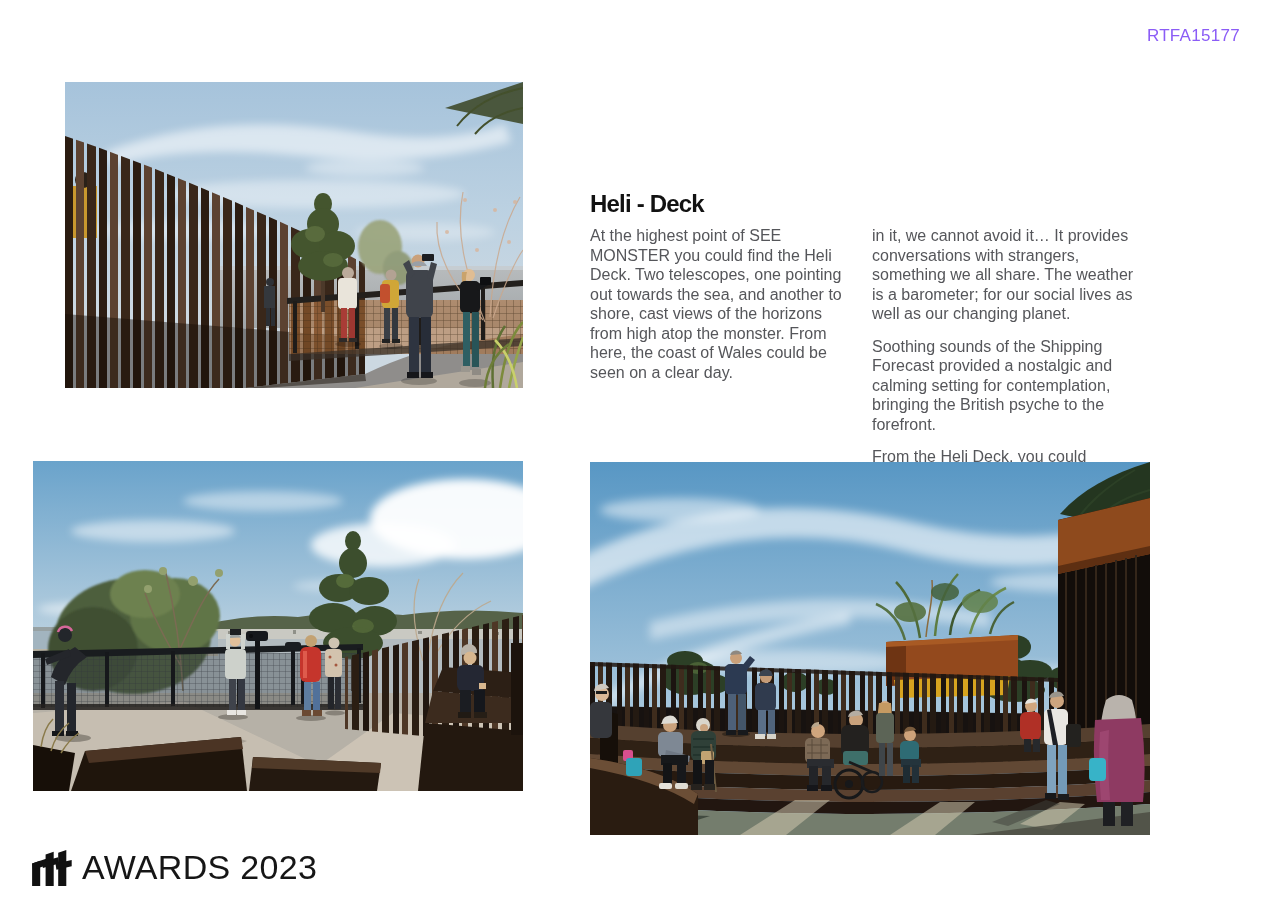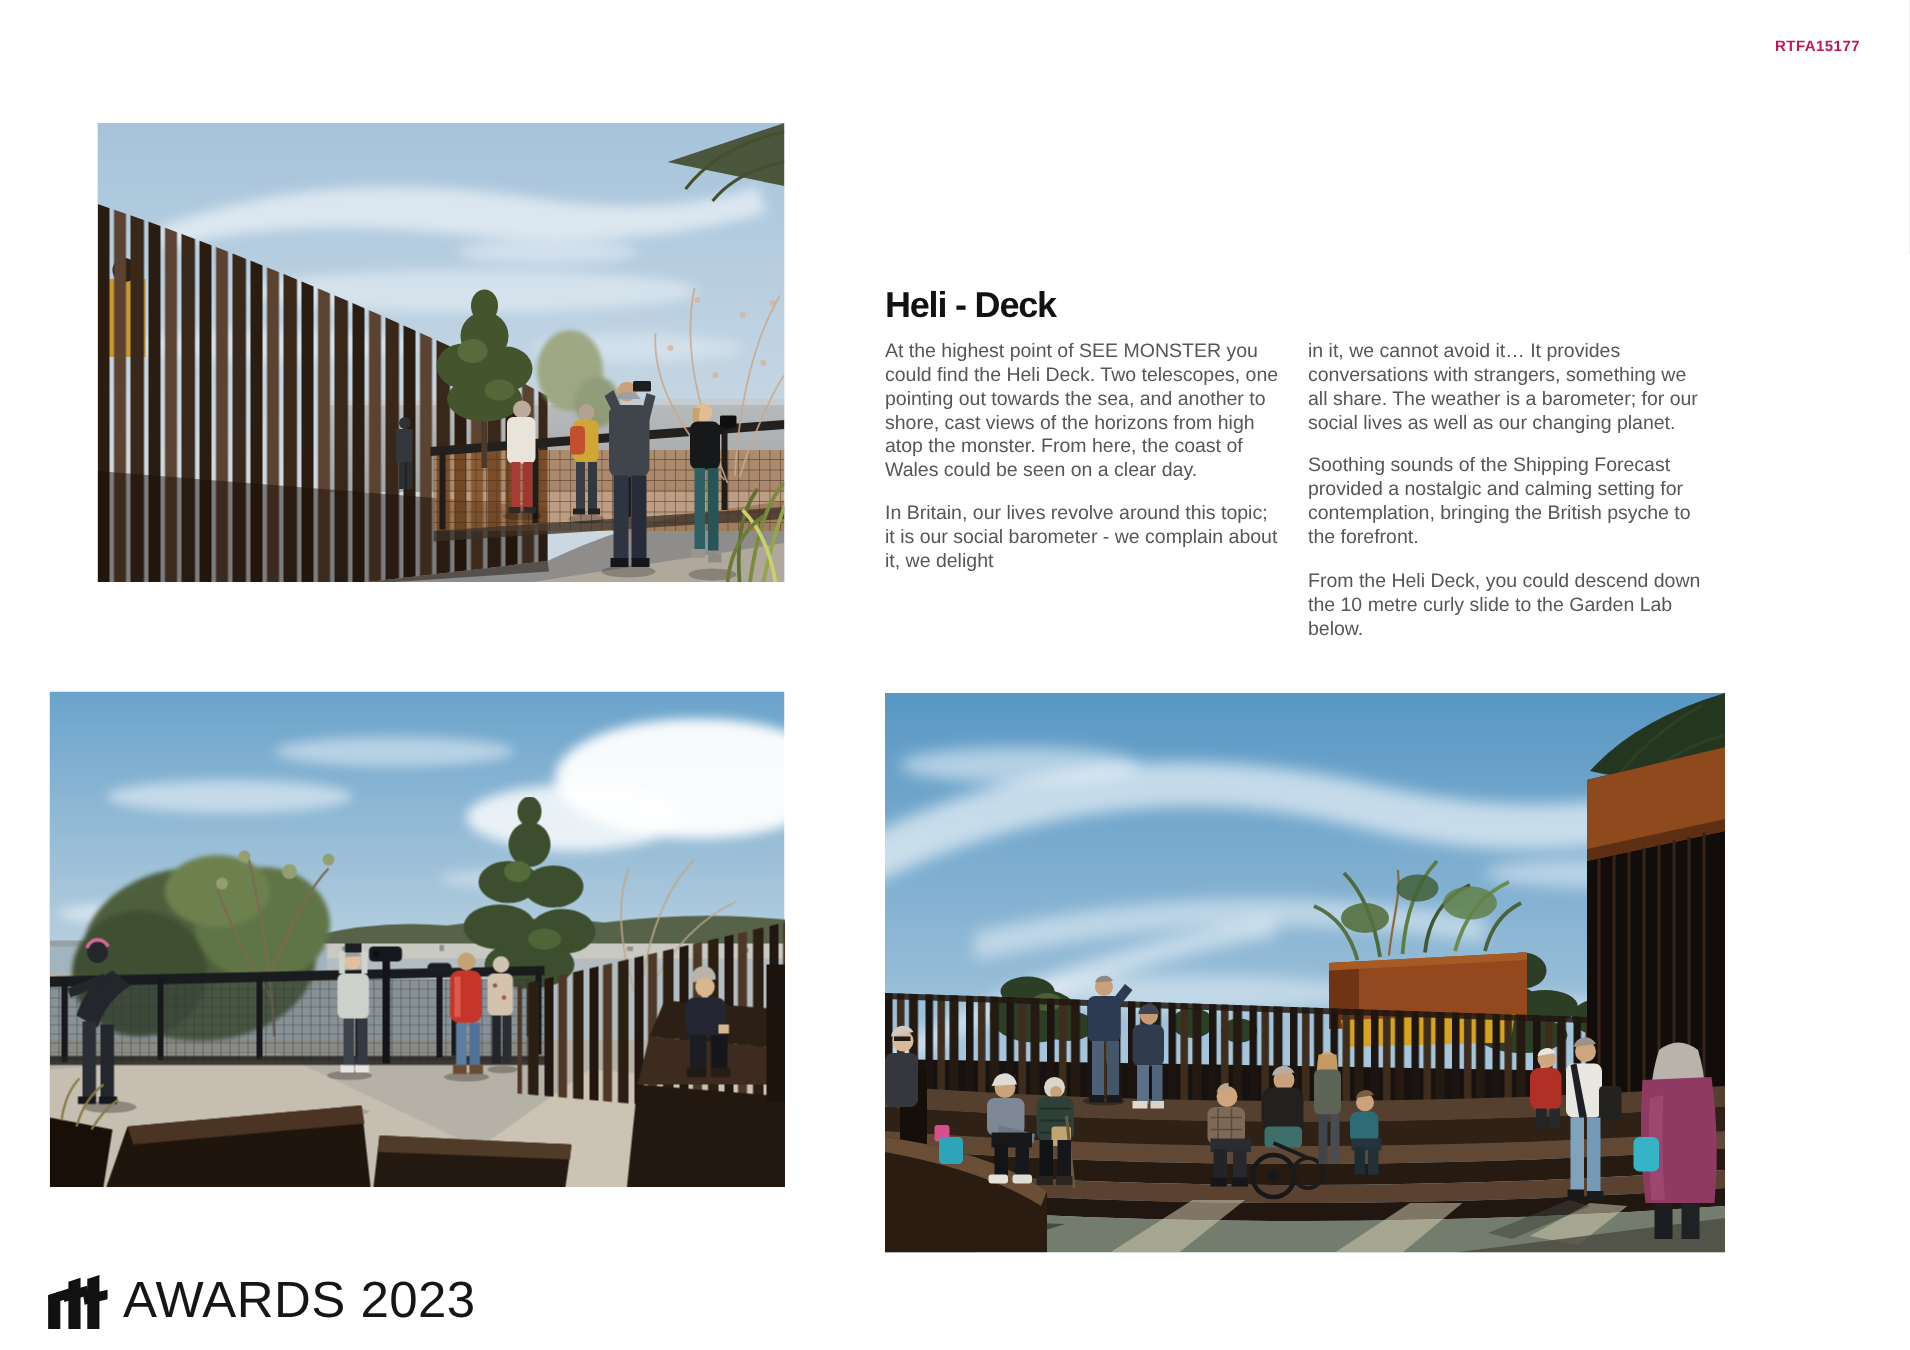--- a/index.html
+++ b/index.html
@@ -1,34 +1,34 @@
 <!DOCTYPE html>
 <html><head>
 <meta charset="utf-8">
 <style>
   html,body{margin:0;padding:0;background:#e8e8e8;}
   .page{
     position:relative;width:1273px;height:900px;background:#ffffff;
     font-family:"Liberation Sans", sans-serif;overflow:hidden;margin:0 auto;
   }
   .code{
-    position:absolute;top:26px;right:33px;font-size:10px;color:#be185d;letter-spacing:.3px;font-weight:bold;
+    position:absolute;top:26px;right:33px;font-size:17px;color:#8b5cf6;letter-spacing:.3px;
   }
   .photo{position:absolute;overflow:hidden;background:#dfe6ec;}
   .photo svg{display:block;width:100%;height:100%;}
   #photo-walkway{left:65px;top:82px;width:458px;height:306px;}
   #photo-viewpoint{left:33px;top:461px;width:490px;height:330px;}
   #photo-amphitheatre{left:590px;top:462px;width:560px;height:373px;}
   .article{position:absolute;left:590px;top:190px;width:560px;}
   .article h1{
     margin:0 0 8px 0;font-size:24px;font-weight:bold;color:#121212;letter-spacing:-.8px;
   }
   .cols{display:flex;gap:17px;}
   .col{width:265px;}
-  .col p{margin:0 0 13px 0;font-size:13px;line-height:1.22;color:#55565a;}
+  .col p{margin:0 0 13px 0;font-size:16px;line-height:1.22;color:#55565a;}
   .footer{
     position:absolute;left:30px;top:848px;display:flex;align-items:center;gap:10px;
   }
   .footer .awards{font-size:34px;color:#161616;letter-spacing:.3px;}
   .logo-svg{display:block;}
 </style>
 </head>
 <body>
 
 <div class="page">
@@ -186,21 +186,20 @@
         <path d="M420,306 C422,286 430,272 444,262" stroke="#6d7d38"></path>
       </g>
     </svg>
   </figure>
 
   <div class="article">
     <h1>Heli - Deck</h1>
     <div class="cols">
       <div class="col">
         <p>At the highest point of SEE MONSTER you could find the Heli Deck. Two telescopes, one pointing out towards the sea, and another to shore, cast views of the horizons from high atop the monster. From here, the coast of Wales could be seen on a clear day.</p>
-        <p>In Britain, our lives revolve around this topic; it is our social barometer - we complain about it, we delight</p>
       </div>
       <div class="col">
         <p>in it, we cannot avoid it… It provides conversations with strangers, something we all share. The weather is a barometer; for our social lives as well as our changing planet.</p>
         <p>Soothing sounds of the Shipping Forecast provided a nostalgic and calming setting for contemplation, bringing the British psyche to the forefront.</p>
         <p>From the Heli Deck, you could descend down the 10 metre curly slide to the Garden Lab below.</p>
       </div>
     </div>
   </div>
 
   <figure class="photo" id="photo-viewpoint" style="margin:0">

